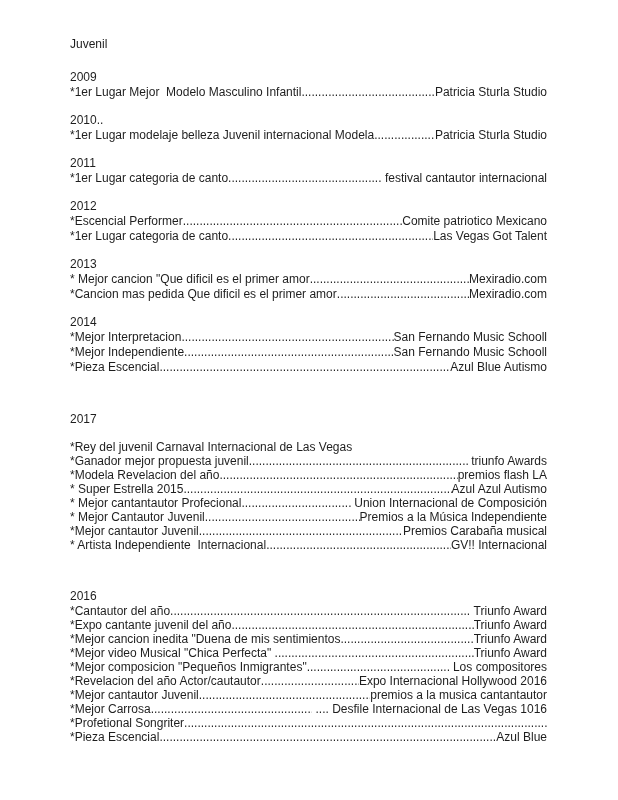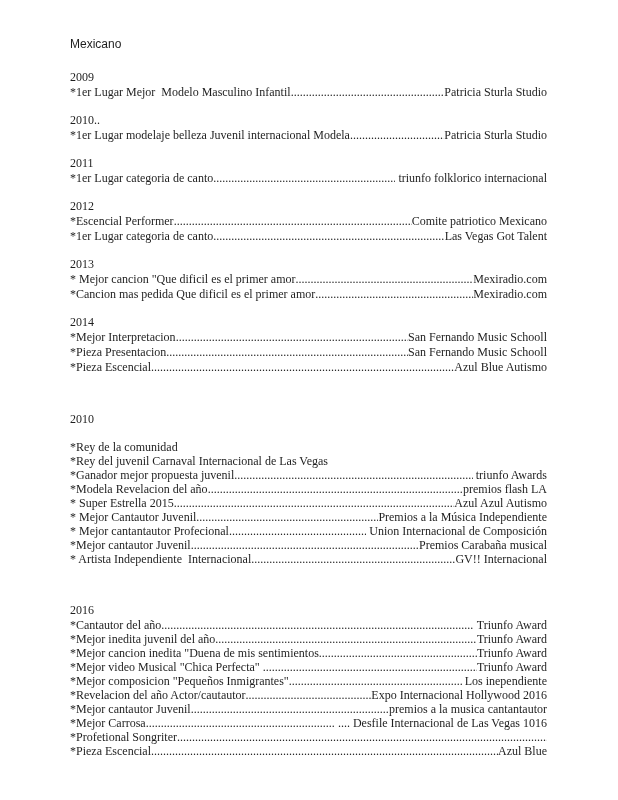--- a/index.html
+++ b/index.html
@@ -6,36 +6,36 @@
   html, body {
     width: 618px; height: 800px;
     background: #ffffff;
     font-family: "Liberation Sans", "DejaVu Sans", sans-serif;
     font-size: 12px;
     color: #1e1e1e;
     overflow: hidden;
   }
   .page { padding: 37px 71px 0 70px; }
   .title { line-height: 15px; margin-bottom: 18px; white-space: pre; }
-  .section { margin-bottom: 13px; font-family: Liberation Serif, serif; }
+  .section { margin-bottom: 13px; }
   .sec-2015, .sec-2016 { margin-top: 37px; }
   .year { line-height: 15px; white-space: pre; }
   .sec-2015 .year { margin-bottom: 13px; }
   .row { display: flex; align-items: baseline; line-height: 15px; }
   .sec-2015 .row, .sec-2016 .row { line-height: 14px; }
   .left { white-space: pre; flex: 0 0 auto; }
   .dots { flex: 1 1 auto; min-width: 0; overflow: hidden; white-space: nowrap; }
   .dots::before { content: "...................................................................................................................................................................................................................."; }
   .right { white-space: pre; flex: 0 0 auto; }
 </style>
 </head>
 <body>
 
 <div class="page">
-  <div class="title">Mexicano</div>
+  <div class="title">Juvenil</div>
   <div id="awards-list">
       <div class="section sec-2009">
         <div class="year">2009</div>
         <div class="row">
           <span class="left">*1er Lugar Mejor  Modelo Masculino Infantil</span>
           <span class="dots"></span>
           <span class="right">Patricia Sturla Studio</span>
         </div>
       </div>
       <div class="section sec-2010">
@@ -44,21 +44,21 @@
           <span class="left">*1er Lugar modelaje belleza Juvenil internacional Modela</span>
           <span class="dots"></span>
           <span class="right">Patricia Sturla Studio</span>
         </div>
       </div>
       <div class="section sec-2011">
         <div class="year">2011</div>
         <div class="row">
           <span class="left">*1er Lugar categoria de canto</span>
           <span class="dots"></span>
-          <span class="right"> triunfo folklorico internacional</span>
+          <span class="right"> festival cantautor internacional</span>
         </div>
       </div>
       <div class="section sec-2012">
         <div class="year">2012</div>
         <div class="row">
           <span class="left">*Escencial Performer</span>
           <span class="dots"></span>
           <span class="right">Comite patriotico Mexicano</span>
         </div>
         <div class="row">
@@ -81,100 +81,97 @@
         </div>
       </div>
       <div class="section sec-2014">
         <div class="year">2014</div>
         <div class="row">
           <span class="left">*Mejor Interpretacion</span>
           <span class="dots"></span>
           <span class="right">San Fernando Music Schooll</span>
         </div>
         <div class="row">
-          <span class="left">*Pieza Presentacion</span>
+          <span class="left">*Mejor Independiente</span>
           <span class="dots"></span>
           <span class="right">San Fernando Music Schooll</span>
         </div>
         <div class="row">
           <span class="left">*Pieza Escencial</span>
           <span class="dots"></span>
           <span class="right">Azul Blue Autismo</span>
         </div>
       </div>
       <div class="section sec-2015">
-        <div class="year">2010</div>
-        <div class="row">
-          <span class="left">*Rey de la comunidad</span>
-        </div>
+        <div class="year">2017</div>
         <div class="row">
           <span class="left">*Rey del juvenil Carnaval Internacional de Las Vegas</span>
         </div>
         <div class="row">
           <span class="left">*Ganador mejor propuesta juvenil</span>
           <span class="dots"></span>
           <span class="right"> triunfo Awards</span>
         </div>
         <div class="row">
           <span class="left">*Modela Revelacion del año</span>
           <span class="dots"></span>
           <span class="right">premios flash LA</span>
         </div>
         <div class="row">
           <span class="left">* Super Estrella 2015</span>
           <span class="dots"></span>
           <span class="right">Azul Azul Autismo</span>
         </div>
         <div class="row">
+          <span class="left">* Mejor cantantautor Profecional</span>
+          <span class="dots"></span>
+          <span class="right"> Union Internacional de Composición</span>
+        </div>
+        <div class="row">
           <span class="left">* Mejor Cantautor Juvenil</span>
           <span class="dots"></span>
           <span class="right">Premios a la Música Independiente</span>
-        </div>
-        <div class="row">
-          <span class="left">* Mejor cantantautor Profecional</span>
-          <span class="dots"></span>
-          <span class="right"> Union Internacional de Composición</span>
         </div>
         <div class="row">
           <span class="left">*Mejor cantautor Juvenil</span>
           <span class="dots"></span>
           <span class="right">Premios Carabaña musical</span>
         </div>
         <div class="row">
           <span class="left">* Artista Independiente  Internacional</span>
           <span class="dots"></span>
           <span class="right">GV!! Internacional</span>
         </div>
       </div>
       <div class="section sec-2016">
         <div class="year">2016</div>
         <div class="row">
           <span class="left">*Cantautor del año</span>
           <span class="dots"></span>
           <span class="right"> Triunfo Award</span>
         </div>
         <div class="row">
-          <span class="left">*Mejor inedita juvenil del año</span>
+          <span class="left">*Expo cantante juvenil del año</span>
           <span class="dots"></span>
           <span class="right">Triunfo Award</span>
         </div>
         <div class="row">
           <span class="left">*Mejor cancion inedita "Duena de mis sentimientos</span>
           <span class="dots"></span>
           <span class="right">Triunfo Award</span>
         </div>
         <div class="row">
           <span class="left">*Mejor video Musical "Chica Perfecta" </span>
           <span class="dots"></span>
           <span class="right">Triunfo Award</span>
         </div>
         <div class="row">
           <span class="left">*Mejor composicion "Pequeños Inmigrantes"</span>
           <span class="dots"></span>
-          <span class="right"> Los inependiente</span>
+          <span class="right"> Los compositores</span>
         </div>
         <div class="row">
           <span class="left">*Revelacion del año Actor/cautautor</span>
           <span class="dots"></span>
           <span class="right">Expo Internacional Hollywood 2016</span>
         </div>
         <div class="row">
           <span class="left">*Mejor cantautor Juvenil</span>
           <span class="dots"></span>
           <span class="right">premios a la musica cantantautor</span>

